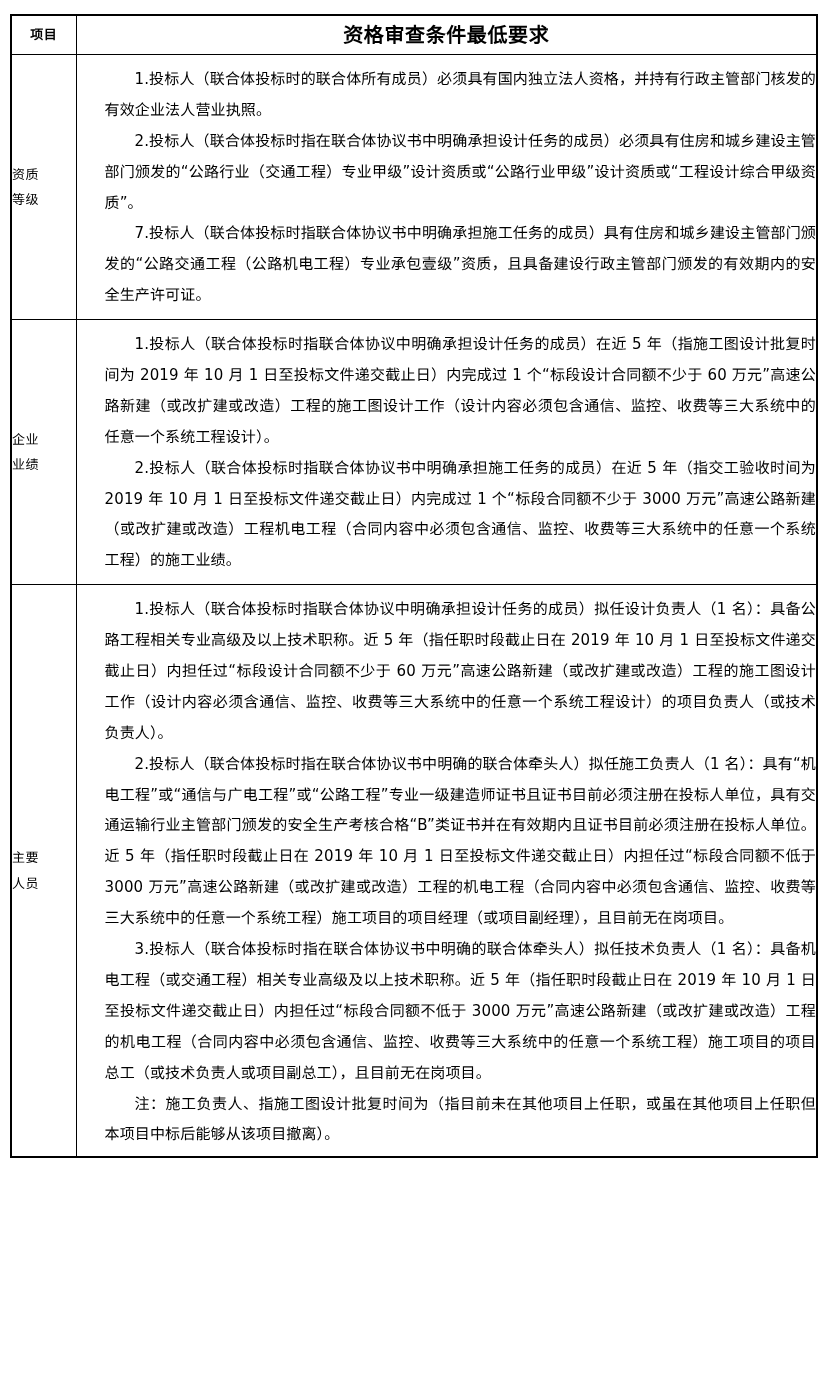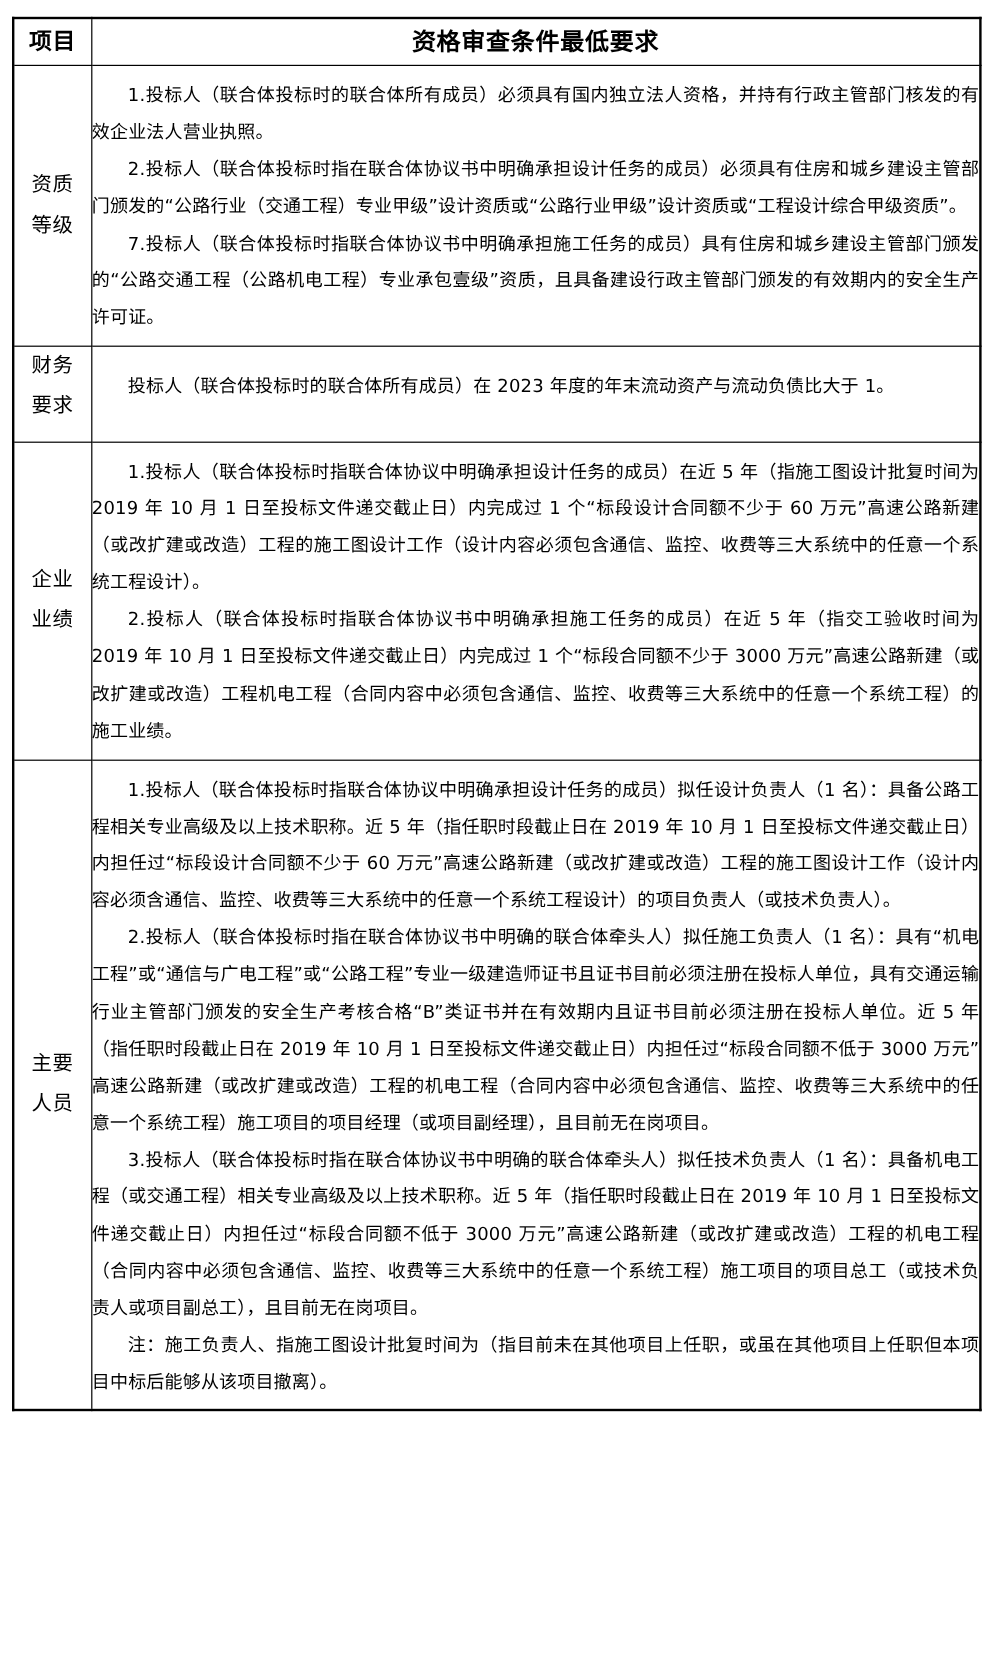--- a/index.html
+++ b/index.html
@@ -49,30 +49,30 @@
   
   .hdr-cell {
     text-align: center;
     font-weight: bold;
     font-size: 15.5px;
     line-height: 38px;
     height: 38px;
     letter-spacing: 0.6px;
   }
   .hdr-cell.hdr-label {
-    font-size: 19px;
+    font-size: 13px;
   }
   .hdr-cell.hdr-body {
     font-size: 20px;
   }
 
   
   .label-cell {
-    text-align: center;
-    font-size: 17px;
+    text-align: left;
+    font-size: 13px;
     line-height: 1.95;
     letter-spacing: 0.5px;
     padding: 4px 2px;
   }
   .label-cell .lbl-line {
     display: block;
     white-space: nowrap;
   }
 
   
@@ -82,20 +82,21 @@
     text-align: justify;
     text-justify: inter-ideograph;
   }
   .body-cell p {
     margin: 0;
     text-indent: 2em;
     line-height: 2.06;
     letter-spacing: 0.15px;
     text-align: justify;
     text-justify: inter-ideograph;
+    padding-left: 28px;
   }
   .body-cell p + p {
     margin-top: 0;
   }
 
   
   .body-cell.single p {
     line-height: 2.0;
   }
   .row-finance .body-cell {
@@ -133,29 +134,20 @@
           <span class="lbl-line">资质</span>
           <span class="lbl-line">等级</span>
         </td>
         <td class="body-cell">
           <p>1.投标人（联合体投标时的联合体所有成员）必须具有国内独立法人资格，并持有行政主管部门核发的有效企业法人营业执照。</p>
           <p>2.投标人（联合体投标时指在联合体协议书中明确承担设计任务的成员）必须具有住房和城乡建设主管部门颁发的“公路行业（交通工程）专业甲级”设计资质或“公路行业甲级”设计资质或“工程设计综合甲级资质”。</p>
           <p>7.投标人（联合体投标时指联合体协议书中明确承担施工任务的成员）具有住房和城乡建设主管部门颁发的“公路交通工程（公路机电工程）专业承包壹级”资质，且具备建设行政主管部门颁发的有效期内的安全生产许可证。</p>
         </td>
       </tr>
 
-      <tr class="row-finance">
-        <td class="label-cell">
-          <span class="lbl-line">财务</span>
-          <span class="lbl-line">要求</span>
-        </td>
-        <td class="body-cell single">
-          <p>投标人（联合体投标时的联合体所有成员）在 2023 年度的年末流动资产与流动负债比大于 1。</p>
-        </td>
-      </tr>
 
       <tr class="row-perf">
         <td class="label-cell">
           <span class="lbl-line">企业</span>
           <span class="lbl-line">业绩</span>
         </td>
         <td class="body-cell">
           <p>1.投标人（联合体投标时指联合体协议中明确承担设计任务的成员）在近 5 年（指施工图设计批复时间为 2019 年 10 月 1 日至投标文件递交截止日）内完成过 1 个“标段设计合同额不少于 60 万元”高速公路新建（或改扩建或改造）工程的施工图设计工作（设计内容必须包含通信、监控、收费等三大系统中的任意一个系统工程设计）。</p>
           <p>2.投标人（联合体投标时指联合体协议书中明确承担施工任务的成员）在近 5 年（指交工验收时间为 2019 年 10 月 1 日至投标文件递交截止日）内完成过 1 个“标段合同额不少于 3000 万元”高速公路新建（或改扩建或改造）工程机电工程（合同内容中必须包含通信、监控、收费等三大系统中的任意一个系统工程）的施工业绩。</p>
         </td>

